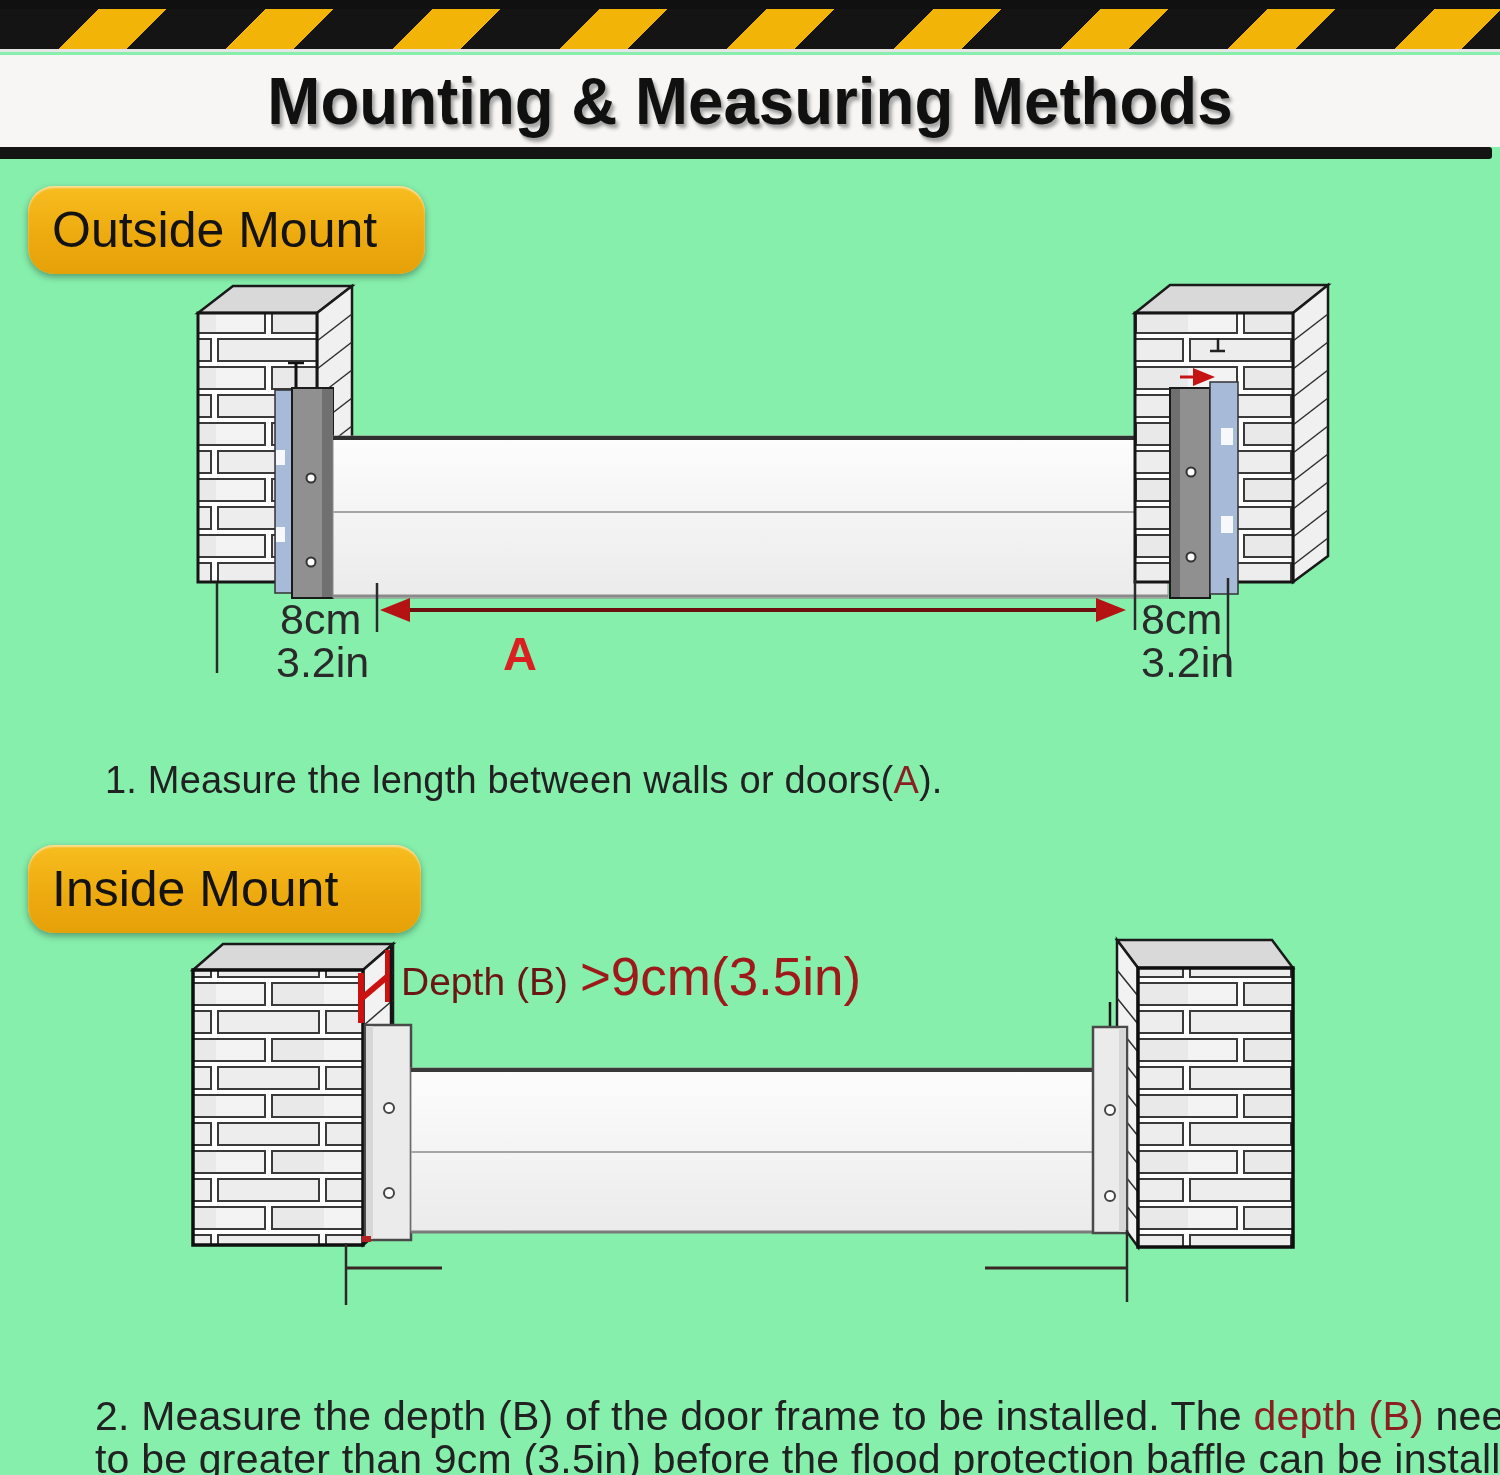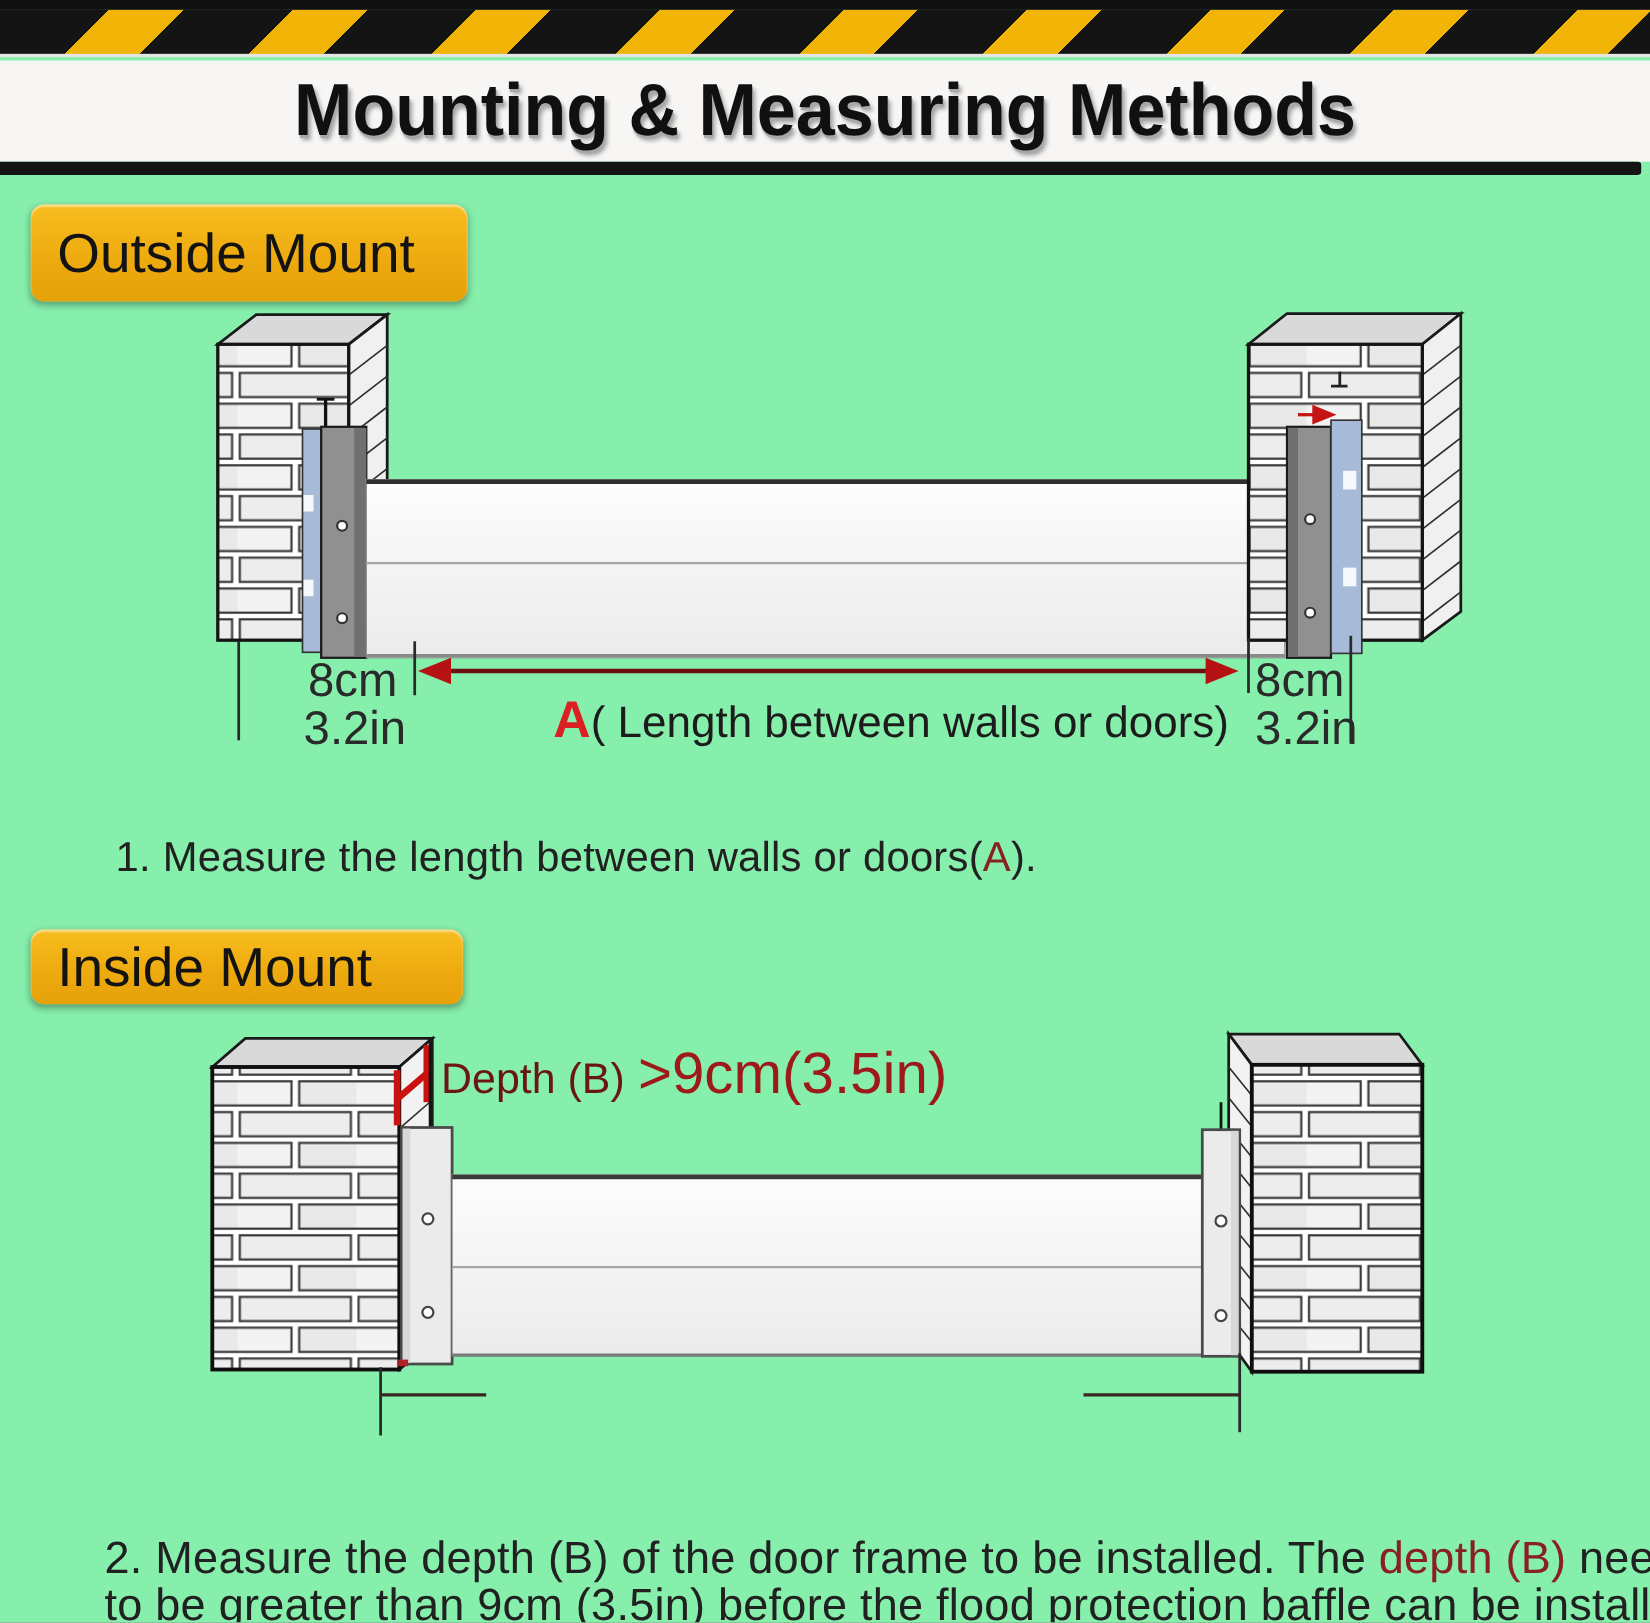--- a/index.html
+++ b/index.html
@@ -21,26 +21,26 @@
     font-size:67px; font-weight:700; color:#101010; letter-spacing:0px;
     transform:scaleX(.95); transform-origin:center;
     text-shadow:1px 2px 0 #a8a8a8, 3px 4px 4px rgba(0,0,0,.35);
     white-space:nowrap;
   }
   .divider { position:absolute; left:0; top:147px; width:1492px; height:12px; background:#141414; border-radius:0 3px 3px 0; }
   
   .badge {
     position:absolute; display:flex; align-items:center;
     background:linear-gradient(180deg,#f7bd1e 0%, #eeab10 55%, #e5a108 100%);
-    border-radius:12px; color:#131313; font-size:50px;
+    border-radius:26px; color:#131313; font-size:50px;
     box-shadow:0 3px 7px rgba(0,0,0,.35), inset 0 2px 2px rgba(255,255,255,.55);
     padding-left:24px; white-space:nowrap;
   }
   .badge-outside { left:28px; top:186px; width:397px; height:88px; }
-  .badge-inside  { left:28px; top:845px; width:393px; height:68px; }
+  .badge-inside  { left:28px; top:845px; width:393px; height:88px; }
   
   svg.diagram { position:absolute; left:0; }
   
   .lbl { position:absolute; color:#1d1d1d; white-space:nowrap; }
   .measure { font-size:43px; color:#2a2a2a; }
   .dimrow { display:flex; align-items:baseline; }
   .red-bright { color:#da2020; font-weight:700; }
   .red-dark   { color:#8a2121; }
   .step { font-size:38px; color:#212121; letter-spacing:.2px; }
   .step-lg { font-size:41px; }
@@ -159,21 +159,20 @@
     </g>
   </svg>
 
   <div class="lbl measure" style="left:280px; top:595px;">8cm</div>
   <div class="lbl measure" style="left:276px; top:638px;">3.2in</div>
   <div class="lbl measure" style="left:1141px; top:595px;">8cm</div>
   <div class="lbl measure" style="left:1141px; top:638px;">3.2in</div>
 
   <div class="lbl dimrow" style="left:503px; top:626px;">
     <span class="red-bright" style="font-size:47px;">A</span>
-      <span style="font-size:40px; color:#1c1c1c;">( Length between walls or doors)</span>
   </div>
 
   <div class="lbl step" style="left:105px; top:718px;margin-top:41px;">
     <span>1. Measure the length between walls or doors(</span><span class="red-dark">A</span><span>).</span>
   </div>
 
   <svg class="diagram" style="top:930px;" width="1500" height="390" viewBox="0 930 1500 390">
 
     <g>
       <path d="M193,970 L223,944 L393,944 L363,970 Z" fill="#d9d9d9" stroke="#1a1a1a" stroke-width="2.5"></path>

